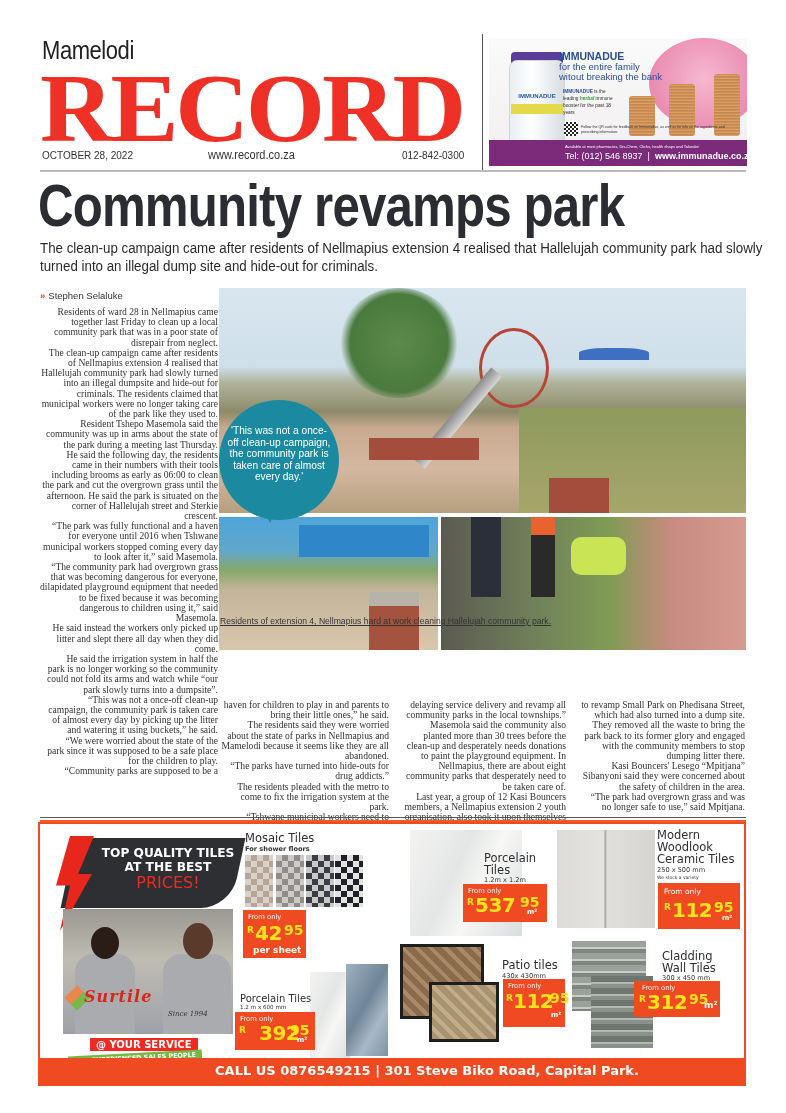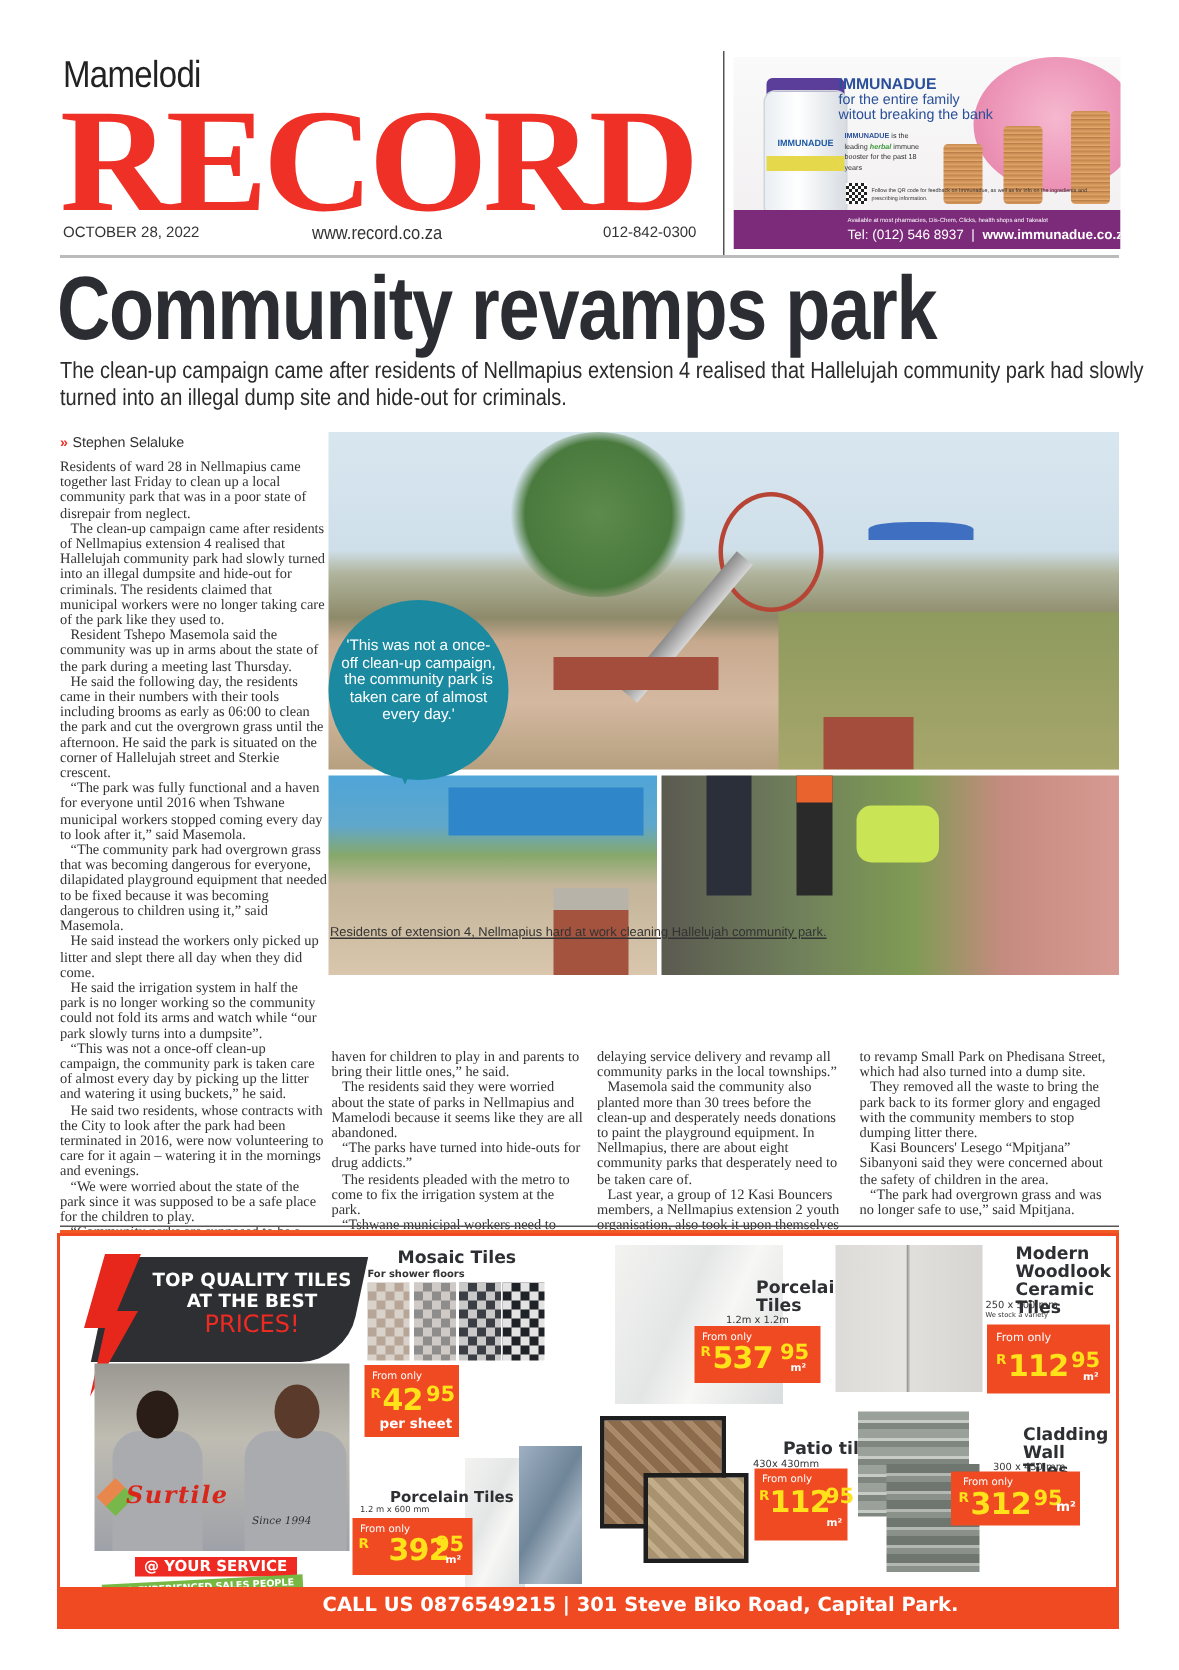--- a/index.html
+++ b/index.html
@@ -40,21 +40,21 @@
   
   .headline { position: absolute; left: 38px; top: 174px; font-family: "Liberation Sans", sans-serif; font-weight: bold; font-size: 60px; line-height: 64px; color: #2b2d33; letter-spacing: -1px; transform: scaleX(0.82); transform-origin: left top; white-space: nowrap; }
   .standfirst { position: absolute; left: 40px; top: 239px; width: 730px; font-family: "Liberation Sans", sans-serif; font-size: 15.5px; line-height: 18px; color: #2b2b2b; transform: scaleX(0.86); transform-origin: left top; width: 840px; }
 
   
   .byline { position: absolute; left: 40px; top: 290px; font-family: "Liberation Sans", sans-serif; font-size: 9.5px; color: #333; }
   .byline .chev { color: #ef3027; font-weight: bold; margin-right: 3px; }
 
   
   .col { position: absolute; font-family: "Liberation Serif", serif; font-size: 9.6px; line-height: 10.2px; color: #333; text-align: left; }
-  .col p { text-indent: 7px; }
+  .col p { text-indent: 7px; text-align: right; }
   .col p.first { text-indent: 0; }
   .col1 { left: 40px; top: 307px; width: 178px; }
   .col2 { left: 221px; top: 700px; width: 168px; }
   .col3 { left: 398px; top: 700px; width: 168px; }
   .col4 { left: 573px; top: 700px; width: 172px; }
 
   
   .photo { position: absolute; overflow: hidden; }
   .ph-main { left: 219px; top: 288px; width: 527px; height: 225px;
     background:
@@ -91,21 +91,21 @@
   .slogan-txt .red { color: #ef2a23; font-weight: normal; font-size: 16px; line-height: 17px; }
   .staff { position: absolute; left: 15px; top: 85px; width: 170px; height: 125px; background: linear-gradient(180deg,#9a9892 0%,#bfbcb2 40%,#9ea1a8 100%); }
   .person { position: absolute; background: #a9abae; border-radius: 18px 18px 0 0; }
   .head { position: absolute; border-radius: 50%; background: #5a3a2a; }
   .surtile-logo { position: absolute; left: 36px; top: 163px; font-family: "DejaVu Serif", serif; font-style: italic; font-weight: bold; font-size: 16px; color: #d8261a; letter-spacing: 1px; }
   .surtile-diamond { position: absolute; left: 20px; top: 165px; width: 18px; height: 18px; transform: rotate(45deg); background: linear-gradient(90deg,#e9864c 50%,#78b84a 50%); }
   .since { position: absolute; left: 120px; top: 186px; font-family: "DejaVu Serif", serif; font-style: italic; font-size: 7px; color: #333; }
   .service { position: absolute; left: 42px; top: 214px; background: #ef2a23; color: #fff; font-weight: bold; font-size: 10px; padding: 1px 6px; }
   .experienced { position: absolute; left: 20px; top: 229px; background: #76b843; color: #fff; font-weight: bold; font-size: 6.4px; padding: 1px 6px; transform: rotate(-3deg); white-space: nowrap; }
 
-  .prod-name { position: absolute; font-weight: bold; color: #2e2f33; font-size: 11.5px; line-height: 12px; margin-left: 20px; }
+  .prod-name { position: absolute; font-weight: normal; color: #2e2f33; font-size: 11.5px; line-height: 12px; }
   .prod-sub { position: absolute; color: #333; font-size: 6.6px; }
   .prod-sub2 { position: absolute; color: #333; font-size: 4.5px; }
   .price { position: absolute; background: #f04a23; color: #fff; }
   .price .from { position: absolute; left: 5px; top: 3px; font-size: 6.8px; }
   .price .r { position: absolute; font-weight: bold; color: #ffe21a; font-size: 9px; }
   .price .amt { position: absolute; font-weight: bold; color: #ffe21a; font-size: 20px; letter-spacing: -0.5px; }
   .price .cents { position: absolute; font-weight: bold; color: #ffe21a; font-size: 14px; }
   .price .unit { position: absolute; font-weight: bold; color: #fff; font-size: 7px; }
 
   .mosaic { position: absolute; width: 28px; height: 52px; }
@@ -171,21 +171,20 @@
 <div class="col col1">
   <p class="first">Residents of ward 28 in Nellmapius came together last Friday to clean up a local community park that was in a poor state of disrepair from neglect.</p>
   <p>The clean-up campaign came after residents of Nellmapius extension 4 realised that Hallelujah community park had slowly turned into an illegal dumpsite and hide-out for criminals. The residents claimed that municipal workers were no longer taking care of the park like they used to.</p>
   <p>Resident Tshepo Masemola said the community was up in arms about the state of the park during a meeting last Thursday.</p>
   <p>He said the following day, the residents came in their numbers with their tools including brooms as early as 06:00 to clean the park and cut the overgrown grass until the afternoon. He said the park is situated on the corner of Hallelujah street and Sterkie crescent.</p>
   <p>“The park was fully functional and a haven for everyone until 2016 when Tshwane municipal workers stopped coming every day to look after it,” said Masemola.</p>
   <p>“The community park had overgrown grass that was becoming dangerous for everyone, dilapidated playground equipment that needed to be fixed because it was becoming dangerous to children using it,” said Masemola.</p>
   <p>He said instead the workers only picked up litter and slept there all day when they did come.</p>
   <p>He said the irrigation system in half the park is no longer working so the community could not fold its arms and watch while “our park slowly turns into a dumpsite”.</p>
   <p>“This was not a once-off clean-up campaign, the community park is taken care of almost every day by picking up the litter and watering it using buckets,” he said.</p>
-  <p>He said two residents, whose contracts with the City to look after the park had been terminated in 2016, were now volunteering to care for it again – watering it in the mornings and evenings.</p>
   <p>“We were worried about the state of the park since it was supposed to be a safe place for the children to play.</p>
   <p>“Community parks are supposed to be a</p>
 </div>
 
 <div class="photo ph-main">
   <div class="tree"></div>
   <div class="grass"></div>
   <div class="dome"></div>
   <div class="slide"></div>
   <div class="roof"></div>

